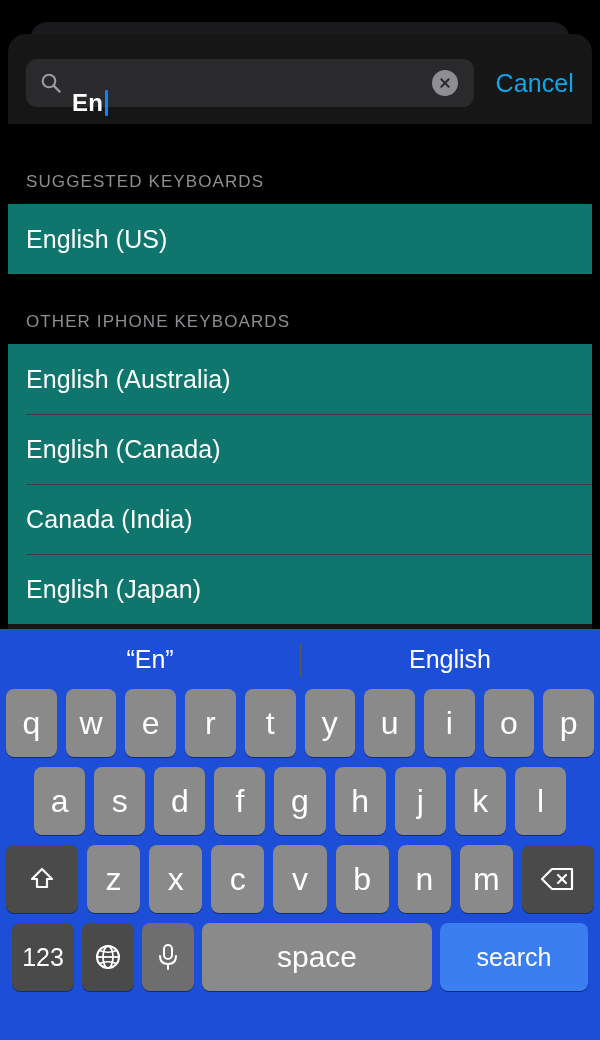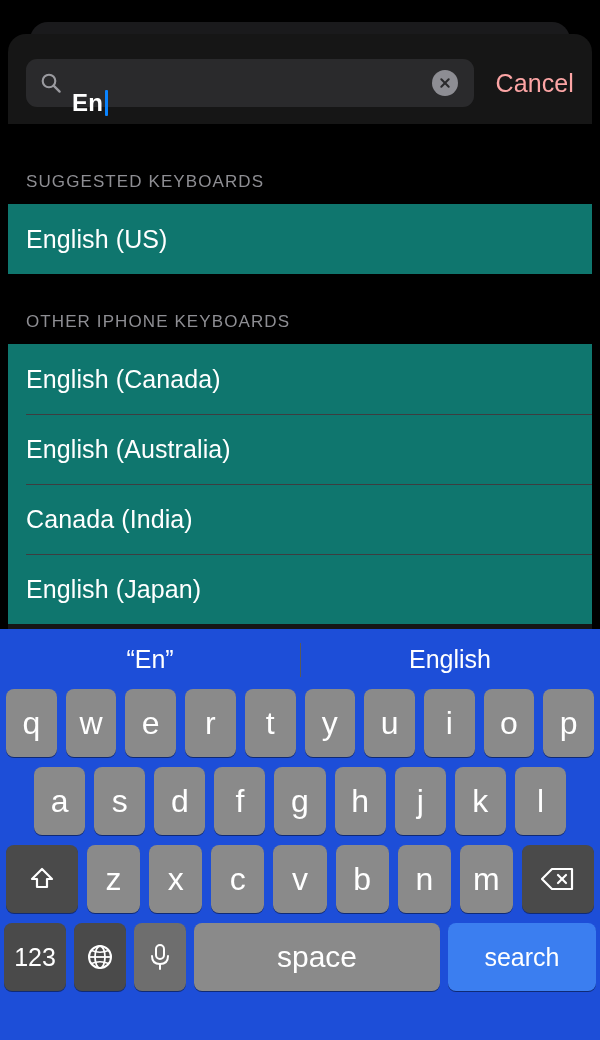--- a/index.html
+++ b/index.html
@@ -39,21 +39,21 @@
   .caret {
     width:2.5px; height:26px; background:#0a84ff; margin-left:2px; border-radius:1px;
   }
   .clear-btn {
     width:26px; height:26px; border-radius:50%; background:#8d8d93;
     display:flex; align-items:center; justify-content:center; flex:0 0 26px;
     margin-right:4px;
   }
   .clear-btn svg { width:14px; height:14px; display:block; }
   .cancel-btn {
-    color:#fca5a5; font-size:25px; font-weight:400; white-space:nowrap;
+    color:#0ea5e9; font-size:25px; font-weight:400; white-space:nowrap;
     letter-spacing:0.1px;
     margin-left:8px;
   }
 
   
   .list-area { position:absolute; left:0; top:90px; width:584px; }
   .section-header {
     color:#8e8e93; font-size:17px; font-weight:500; letter-spacing:1.1px;
     padding:38px 0 12px 18px; text-transform:uppercase; background:#000000;
   }
@@ -102,21 +102,21 @@
   .key.dark { background:#4a4a4a; }
   .key.mid  { background:#6e6e6e; }
   .key.shift { flex:0 0 72px; }
   .key.backspace { flex:0 0 72px; }
   .key.num { flex:0 0 62px; font-size:25px; }
   .key.globe { flex:0 0 52px; }
   .key.mic { flex:0 0 52px; }
   .key.space { flex:1; font-size:30px; font-weight:400; }
   .key.search { flex:0 0 148px; background:#3b7ef0; font-size:25px; font-weight:500; }
   .key svg { display:block; }
-  .krow.r4 { gap:8px; padding:0 4px;align-items:center; }
+  .krow.r4 { gap:8px; padding:0 12px;align-items:center; }
 </style>
 </head>
 <body>
 
 <div id="screen">
 
   <div class="back-card"></div>
 
   <div class="sheet">
 
@@ -144,22 +144,22 @@
 
     <div class="list-area">
 
       <div class="section-header first">SUGGESTED KEYBOARDS</div>
       <div class="rows">
         <div class="row">English (US)</div>
       </div>
 
       <div class="section-header">OTHER IPHONE KEYBOARDS</div>
       <div class="rows">
+        <div class="row">English (Australia)</div>
         <div class="row">English (Canada)</div>
-        <div class="row">English (Australia)</div>
         <div class="row">Canada (India)</div>
         <div class="row">English (Japan)</div>
       </div>
 
     </div>
   </div>
 
   <div class="keyboard">
 
     <div class="suggestion-bar">

